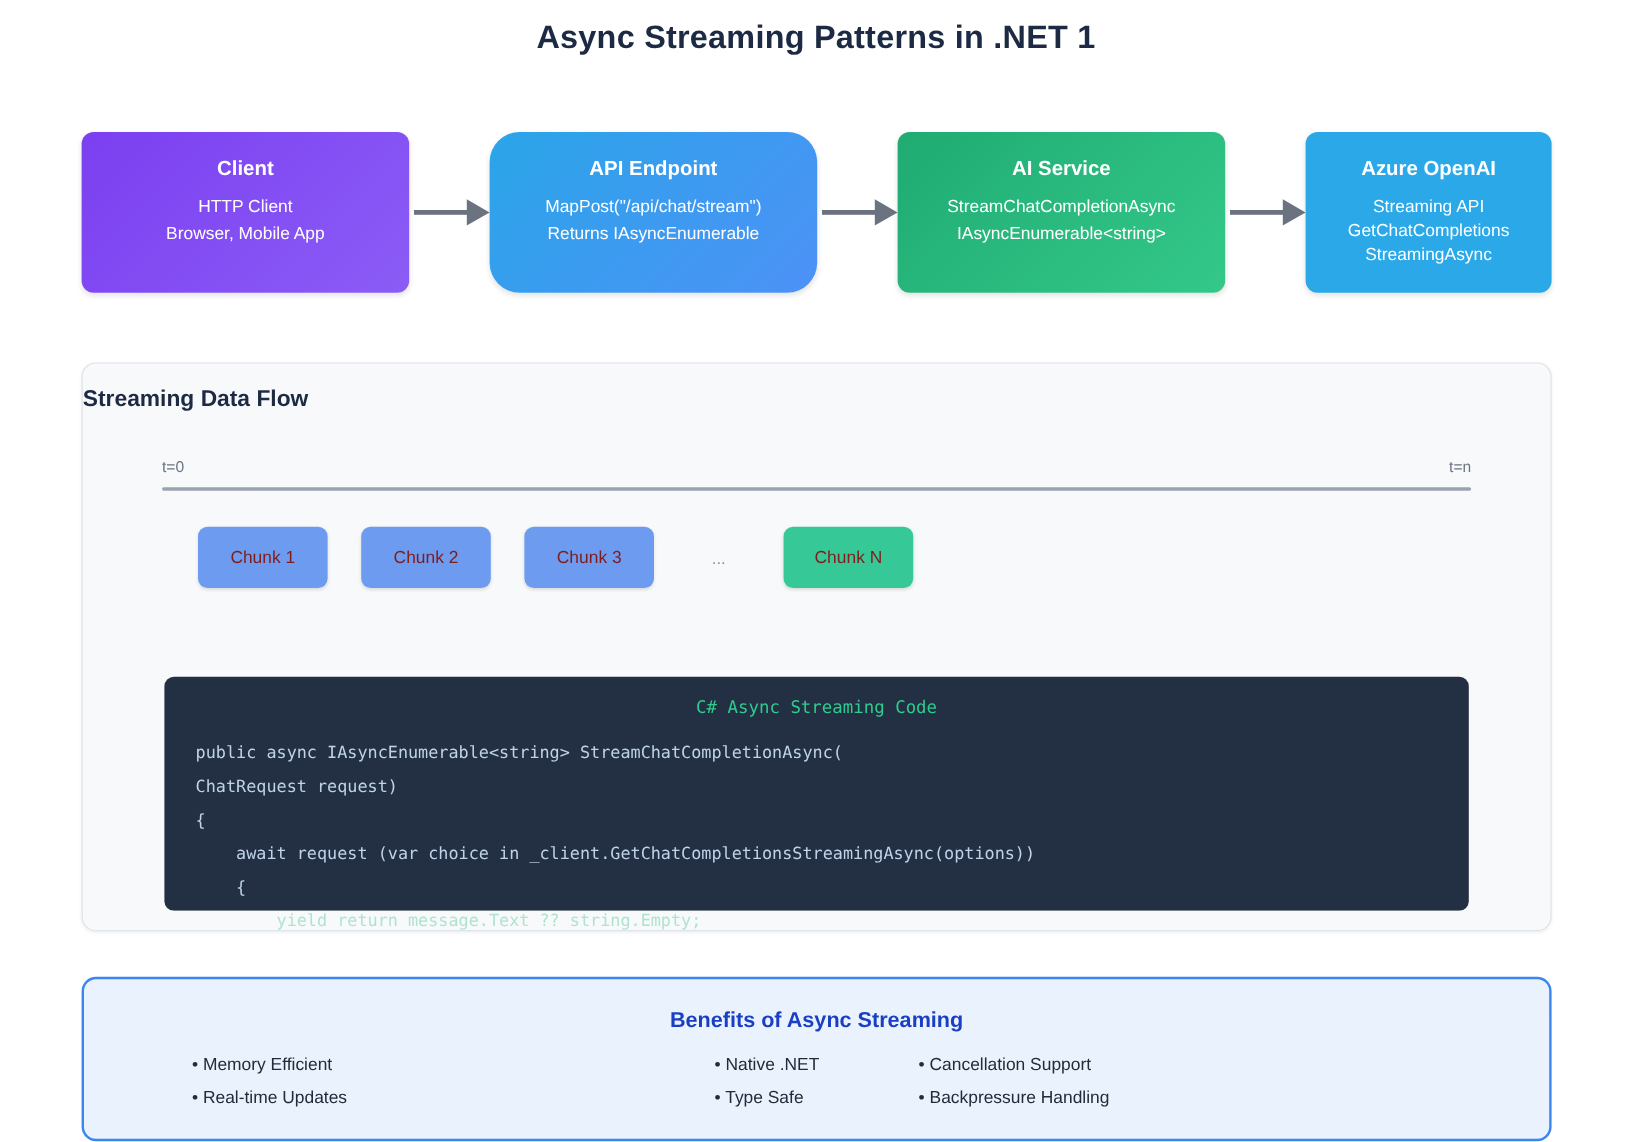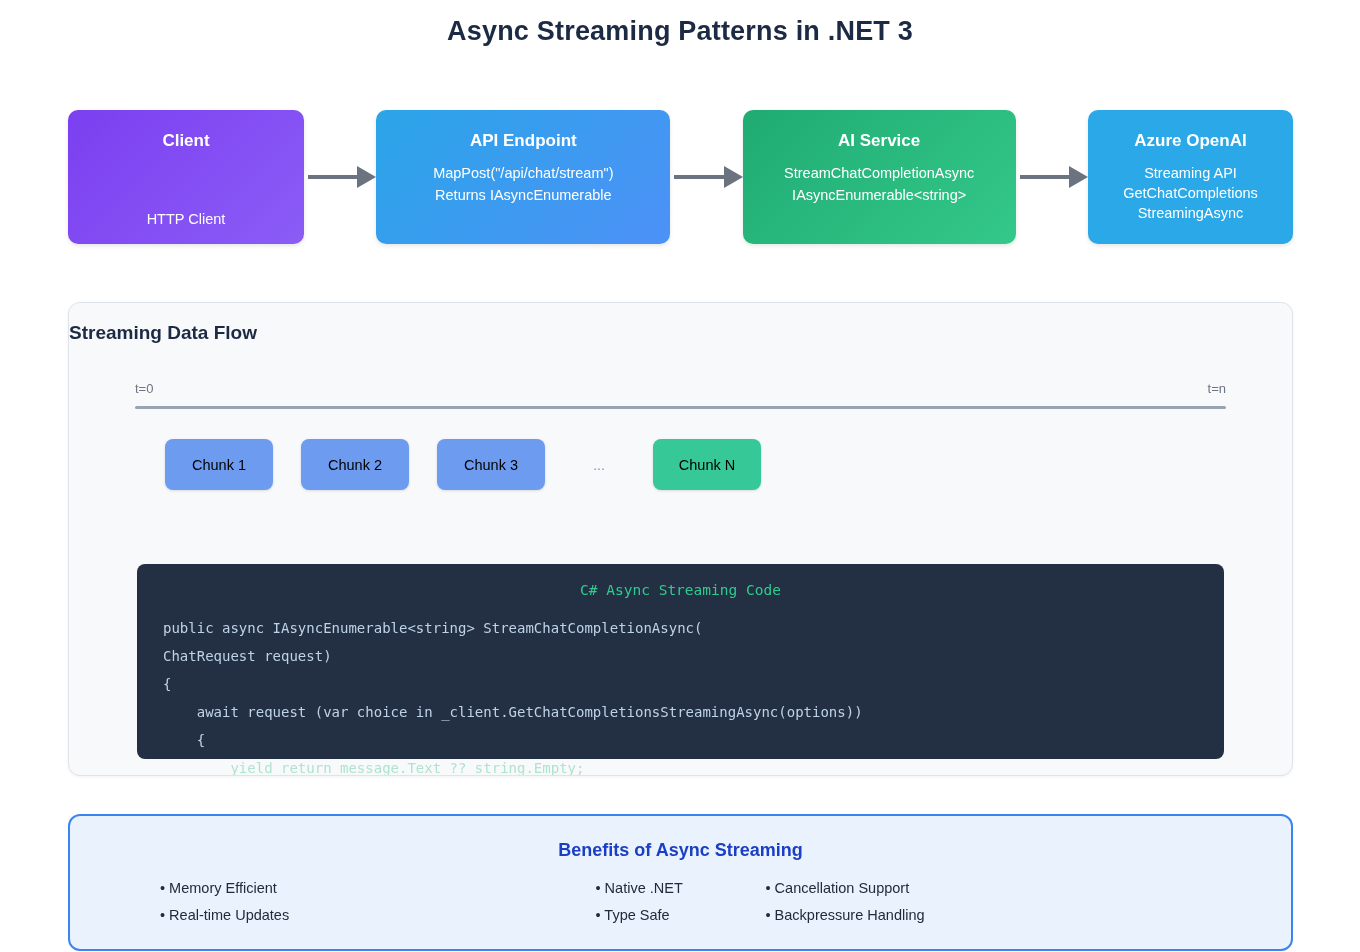--- a/index.html
+++ b/index.html
@@ -55,22 +55,22 @@
     margin-bottom: 11px;
     line-height: 1.1;
   }
   .node-line {
     font-size: 14.5px;
     line-height: 1.55;
     white-space: nowrap;
   }
   .node-line.wrap { white-space: normal; line-height: 1.35; }
 
-  .node-client   { width: 236px; background: linear-gradient(135deg,#7b3ff0 0%,#8b5cf6 100%); gap: 46px; }
-  .node-api      { width: 294px; background: linear-gradient(135deg,#2aa5e8 0%,#4d91f7 100%); }
+  .node-client   { width: 273px; background: linear-gradient(135deg,#7b3ff0 0%,#8b5cf6 100%); }
+  .node-api      { width: 273px; background: linear-gradient(135deg,#2aa5e8 0%,#4d91f7 100%); border-radius: 25px; }
   .node-ai       { width: 273px; background: linear-gradient(135deg,#1fab72 0%,#34c88a 100%); }
   .node-azure    { width: 205px; background: #2aa8e8; }
 
   .arrow {
     flex: 1 1 auto;
     height: 16px;
     position: relative;
     display: flex;
     align-items: center;
     justify-content: center;
@@ -139,21 +139,21 @@
     position: absolute;
     top: 136px;
     left: 96px;
     display: flex;
     align-items: center;
   }
   .chunk {
     width: 108px;
     height: 51px;
     border-radius: 8px;
-    color: #000000;
+    color: #7f1d1d;
     font-size: 14.5px;
     display: flex;
     align-items: center;
     justify-content: center;
     margin-right: 28px;
     box-shadow: 0 1px 3px rgba(0,0,0,0.12);
   }
   .chunk-blue  { background: #6c9bf0; }
   .chunk-green { background: #36c997; }
   .chunk-ellipsis {
@@ -244,21 +244,21 @@
   .benefit-item {
     font-size: 14.5px;
     color: #222b3a;
     line-height: 1.85;
     white-space: nowrap;
   }
 </style>
 </head>
 <body>
 
-<h1 class="page-title">Async Streaming Patterns in .NET 3</h1>
+<h1 class="page-title">Async Streaming Patterns in .NET 1</h1>
 
 <div class="flow-row">
 
   <div class="node node-client">
     <div class="node-title">Client</div>
     <div class="node-line">HTTP Client</div>
     <div class="node-line">Browser, Mobile App</div>
   </div>
 
   <div class="arrow">

